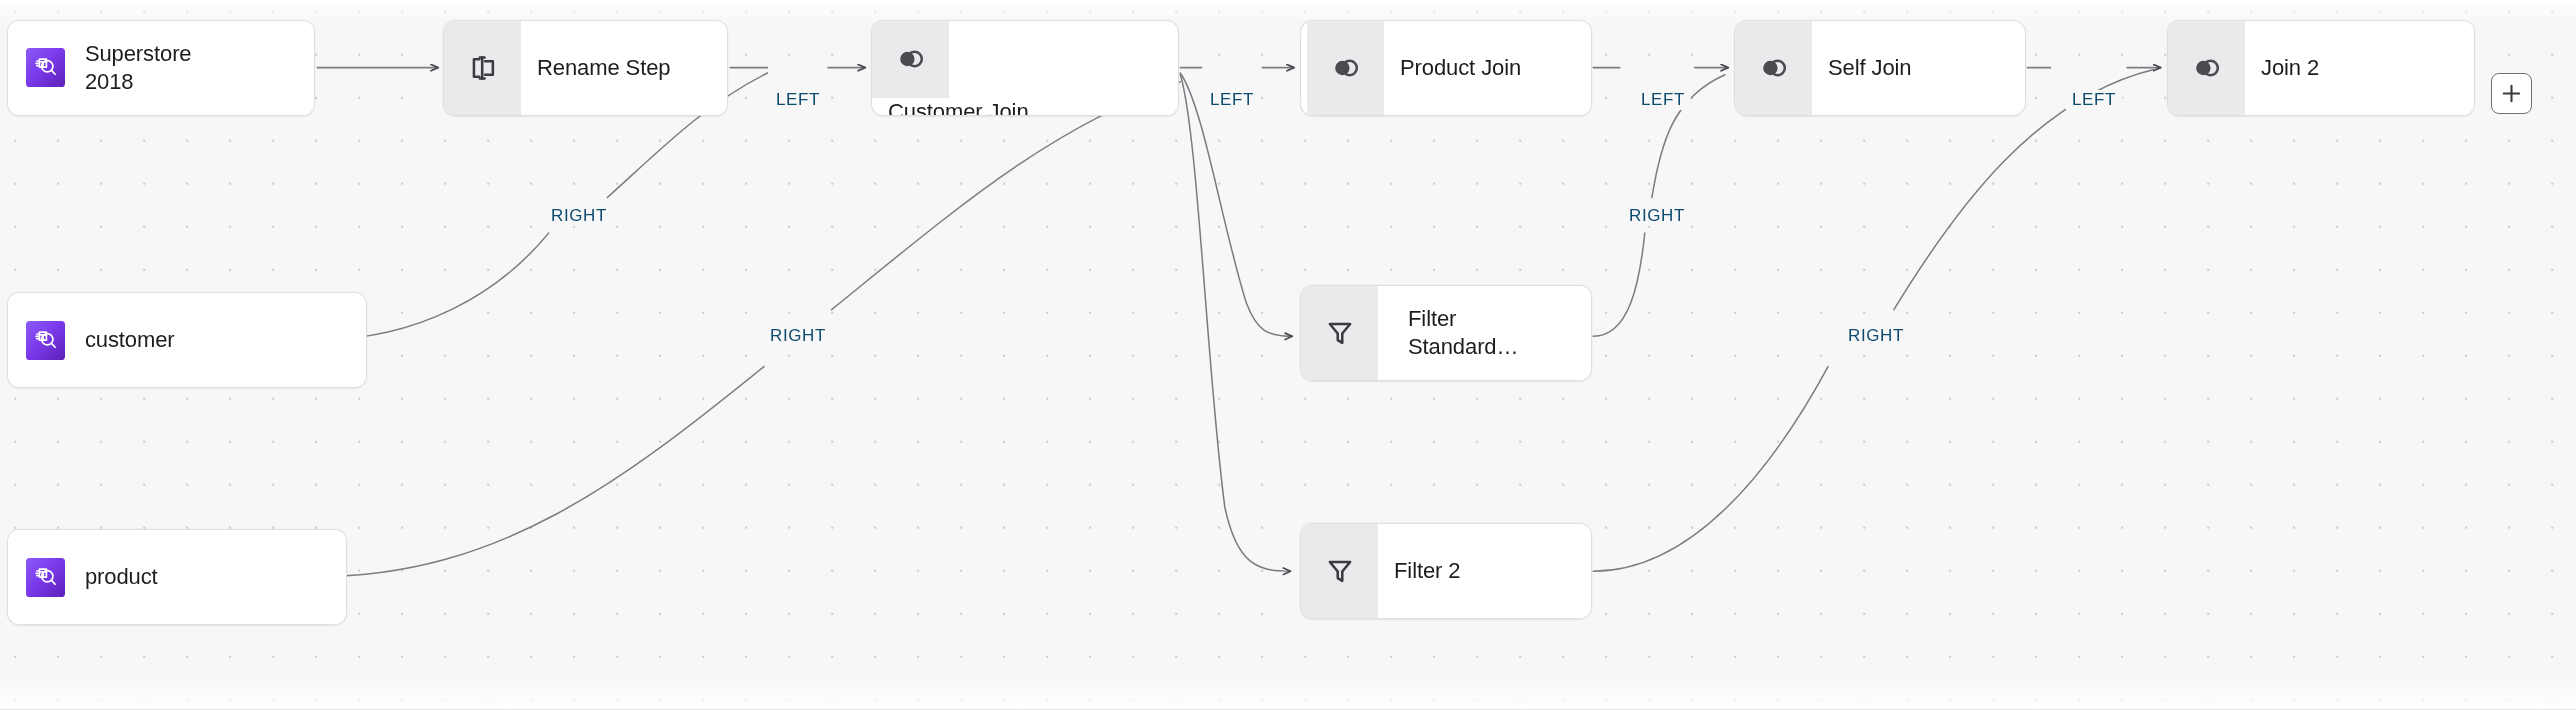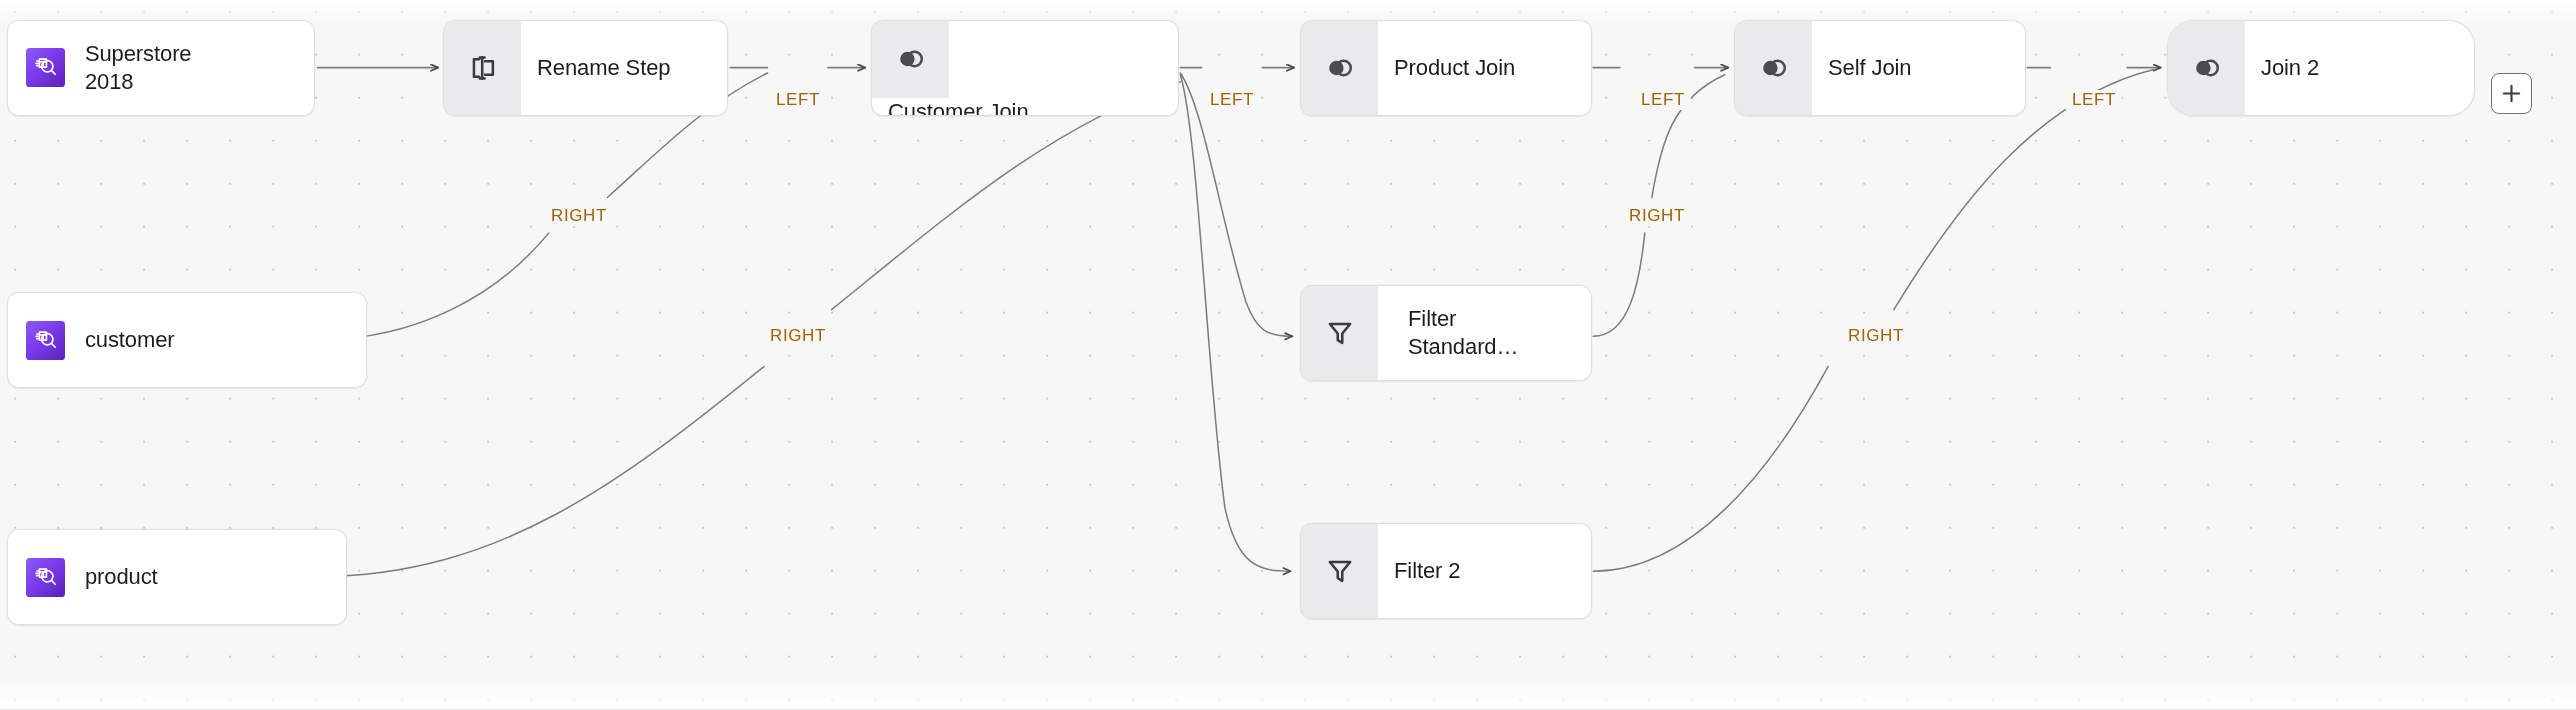--- a/index.html
+++ b/index.html
@@ -135,21 +135,21 @@
     z-index: 4;
     cursor: pointer;
     box-sizing: border-box;
   }
 
   
   .edge-label {
     position: absolute;
     font-size: 17px;
     letter-spacing: 0.6px;
-    color: #a16207;
+    color: #0c4a6e;
     font-family: "Liberation Sans", sans-serif;
     background: #f7f7f8;
     padding: 0 6.2px;
     white-space: nowrap;
     z-index: 2;
     transform: translate(-50%, -50%);
     user-select: none;
   }
 </style>
 </head>
@@ -285,21 +285,21 @@
           <circle cx="9.3" cy="12" r="5.4" fill="#4a4a50"></circle>
           <circle cx="14.7" cy="12" r="5.4" fill="none" stroke="#4a4a50" stroke-width="1.9"></circle>
         </svg>
       </span>
     </div>
     <div class="node-body">
       <span class="node-label">Customer Join</span>
     </div>
   </div>
 
-  <div class="node" style="left:1300px; top:19.6px; width:292px;">
+  <div class="node" style="left:1300px; top:19.6px; width:292px;padding-left:6px;">
     <div class="node-icon-pane">
       <span>
         <svg class="glyph" width="32" height="32" viewBox="0 0 24 24">
           <circle cx="9.3" cy="12" r="5.4" fill="#4a4a50"></circle>
           <circle cx="14.7" cy="12" r="5.4" fill="none" stroke="#4a4a50" stroke-width="1.9"></circle>
         </svg>
       </span>
     </div>
     <div class="node-body">
       <span class="node-label">Product Join</span>
@@ -313,21 +313,21 @@
           <circle cx="9.3" cy="12" r="5.4" fill="#4a4a50"></circle>
           <circle cx="14.7" cy="12" r="5.4" fill="none" stroke="#4a4a50" stroke-width="1.9"></circle>
         </svg>
       </span>
     </div>
     <div class="node-body">
       <span class="node-label">Self Join</span>
     </div>
   </div>
 
-  <div class="node" style="left:2167px; top:19.6px; width:308px;border-radius:27px;">
+  <div class="node" style="left:2167px; top:19.6px; width:308px;">
     <div class="node-icon-pane">
       <span>
         <svg class="glyph" width="32" height="32" viewBox="0 0 24 24">
           <circle cx="9.3" cy="12" r="5.4" fill="#4a4a50"></circle>
           <circle cx="14.7" cy="12" r="5.4" fill="none" stroke="#4a4a50" stroke-width="1.9"></circle>
         </svg>
       </span>
     </div>
     <div class="node-body">
       <span class="node-label">Join 2</span>

